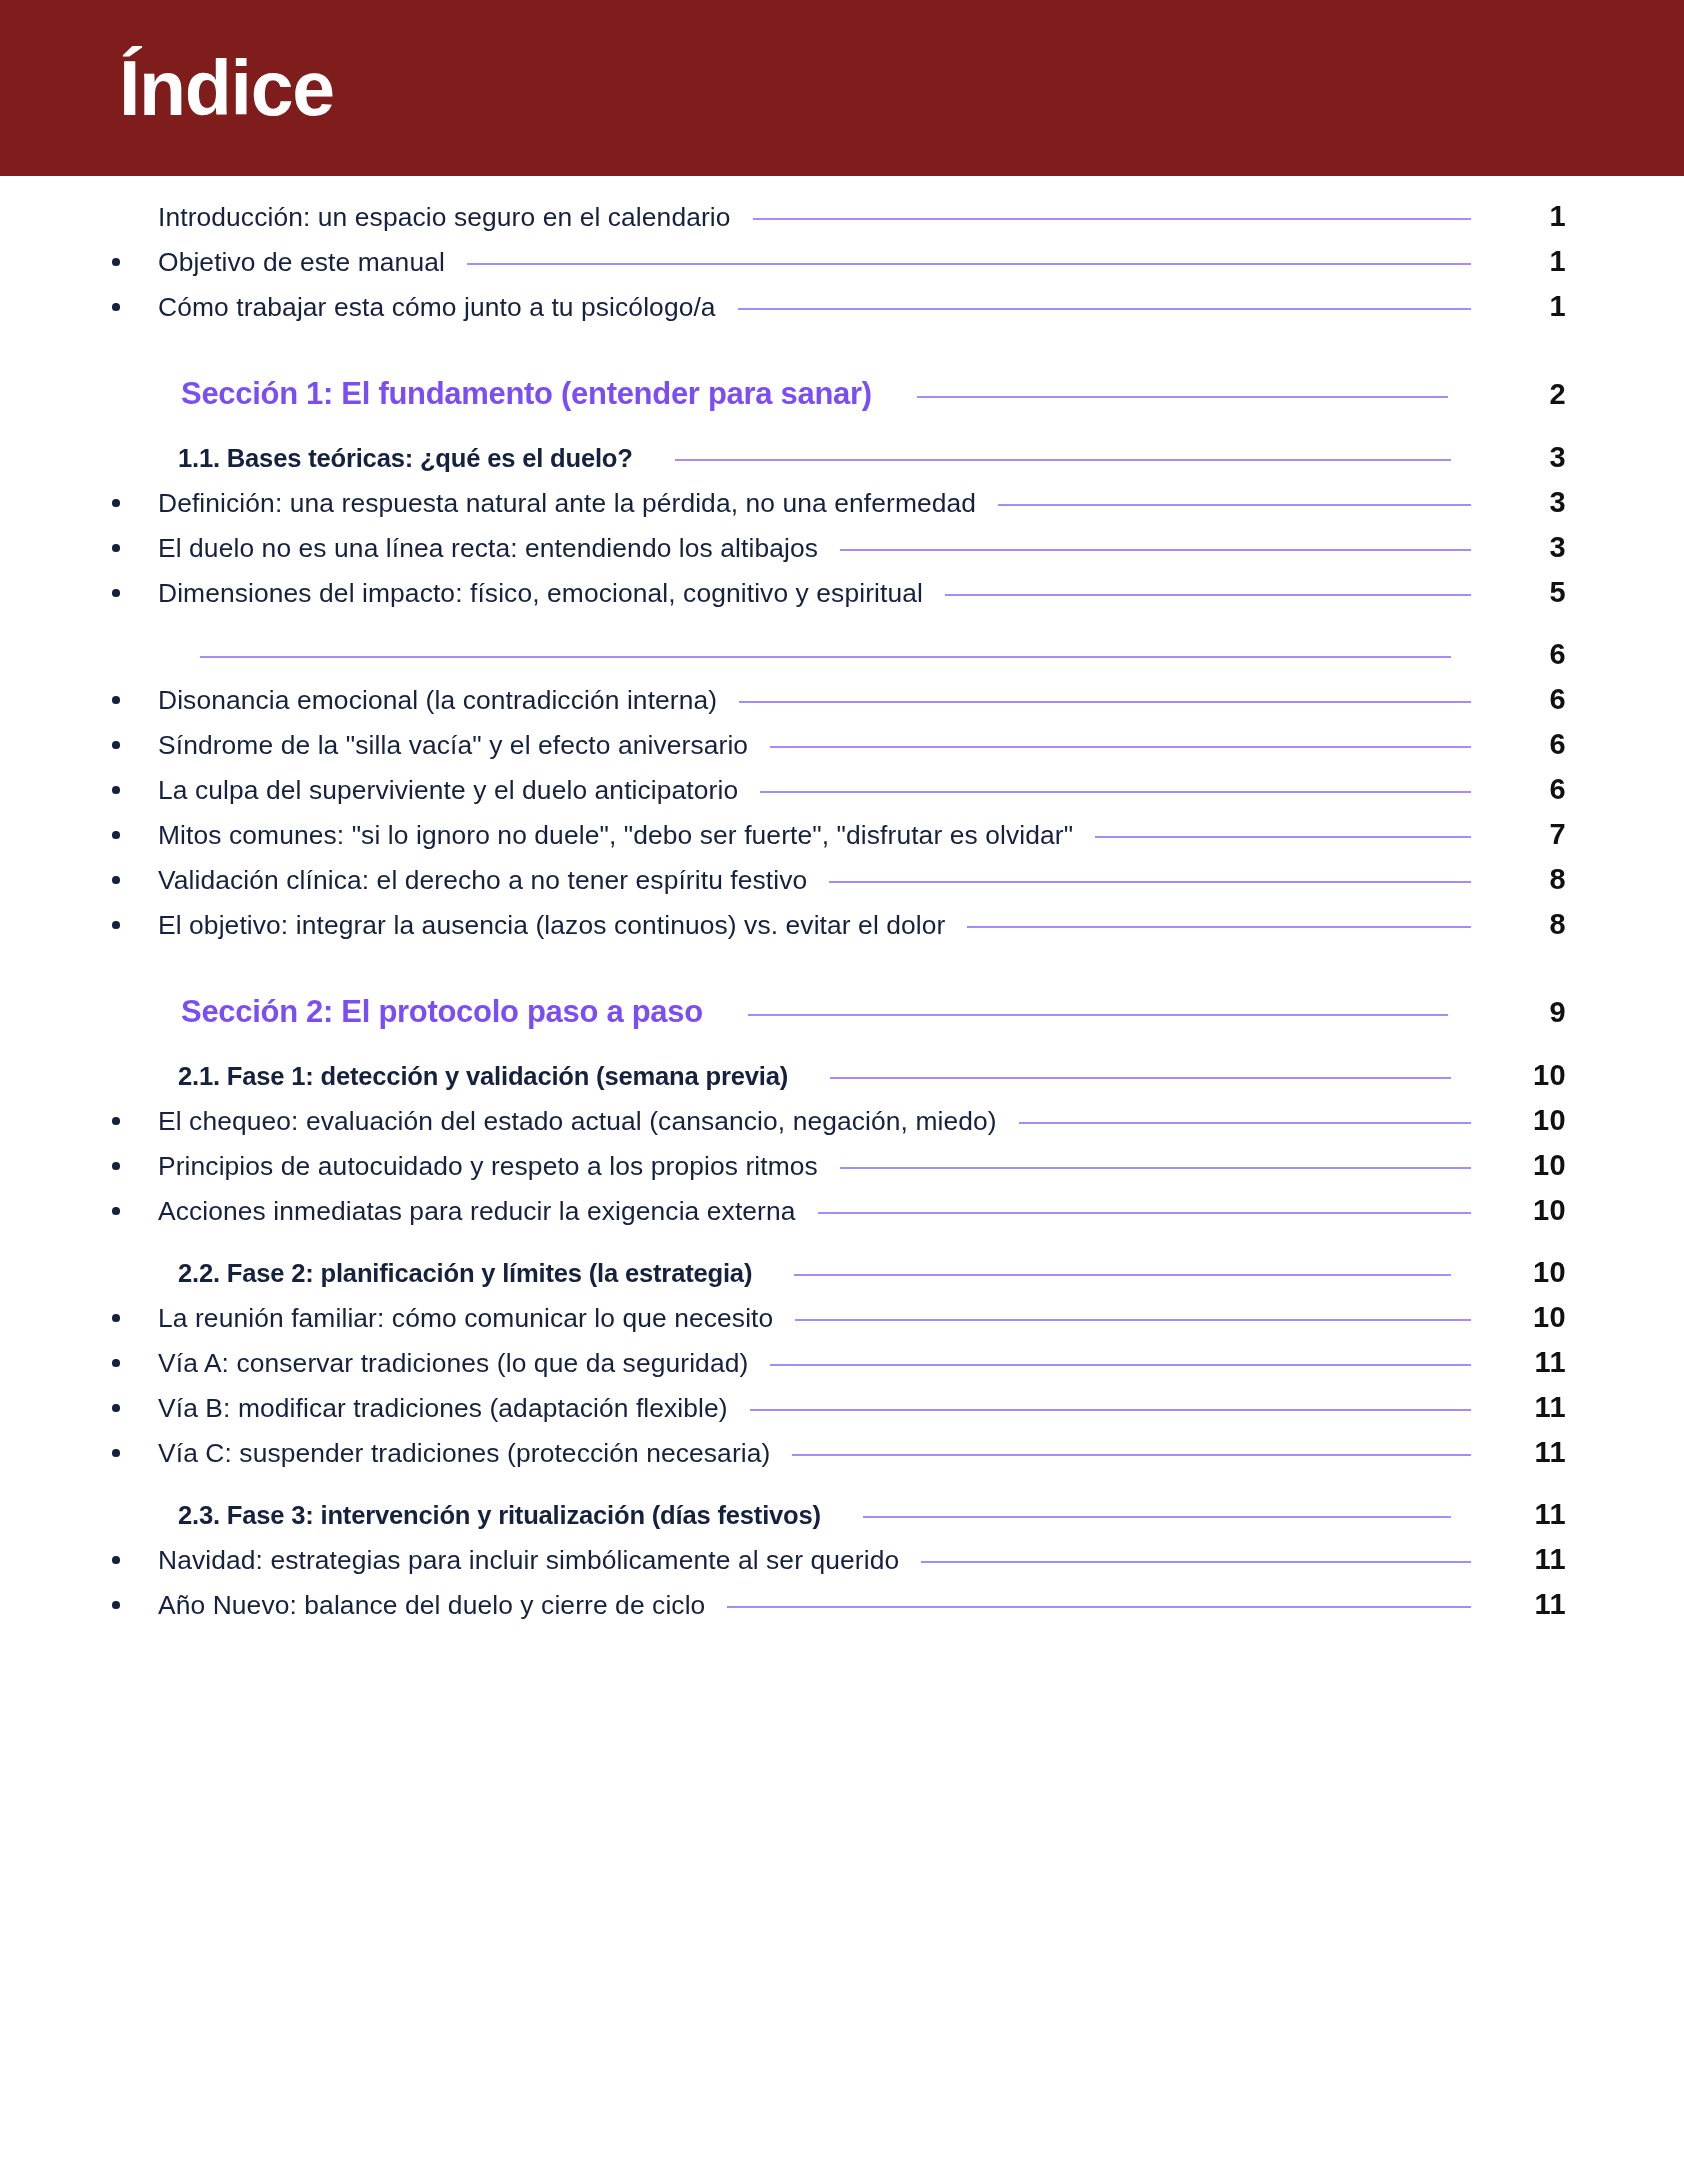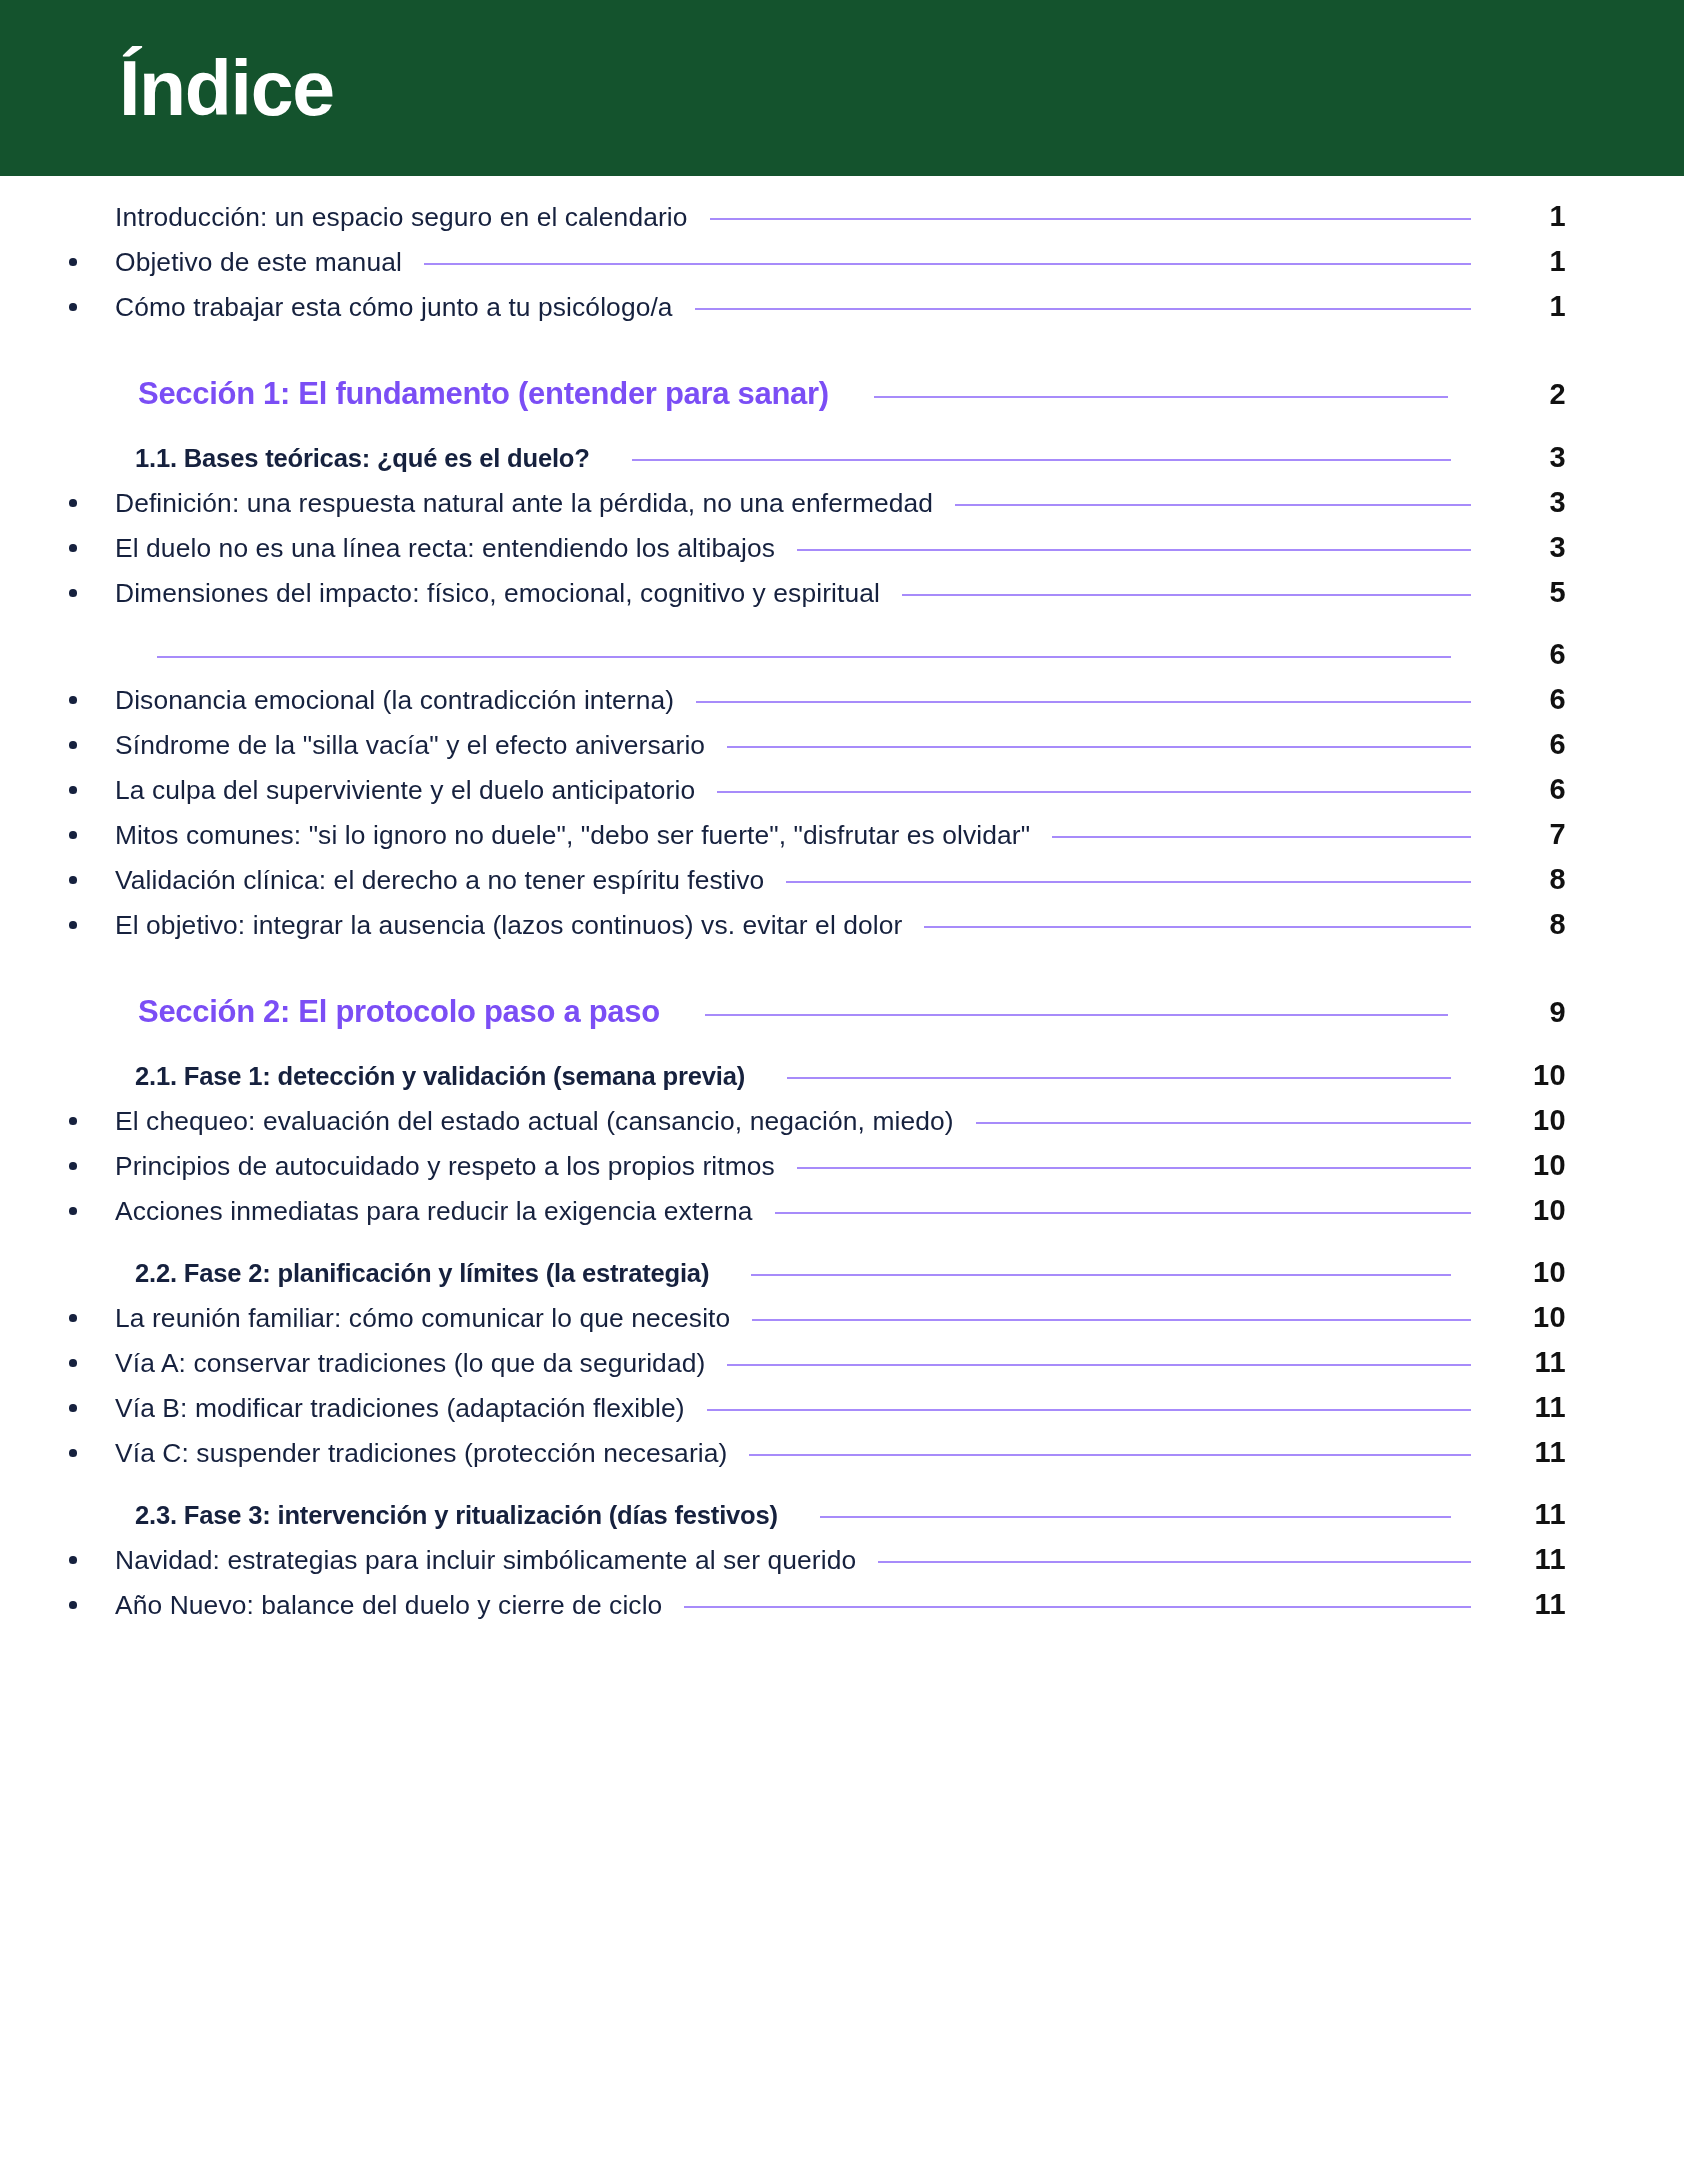--- a/index.html
+++ b/index.html
@@ -21,37 +21,37 @@
     position: relative;
     width: 1685px;
     height: 2181px;
     background: #ffffff;
   }
 
   
   .header-bar {
     width: 100%;
     height: 176px;
-    background: #14532d;
+    background: #7f1d1d;
     display: flex;
     align-items: center;
     padding: 0 0 0 119px;
   }
 
   .header-title {
     color: #ffffff;
     font-size: 77px;
     font-weight: 700;
     letter-spacing: -1.3px;
     line-height: 1;
   }
 
   
   .toc {
-    padding: 24px 119px 0 64px;
+    padding: 24px 119px 0 107px;
   }
 
   .toc-row {
     display: flex;
     align-items: baseline;
     width: 100%;
   }
 
   
   .toc-row.level-top     { margin-top: 22px; }

